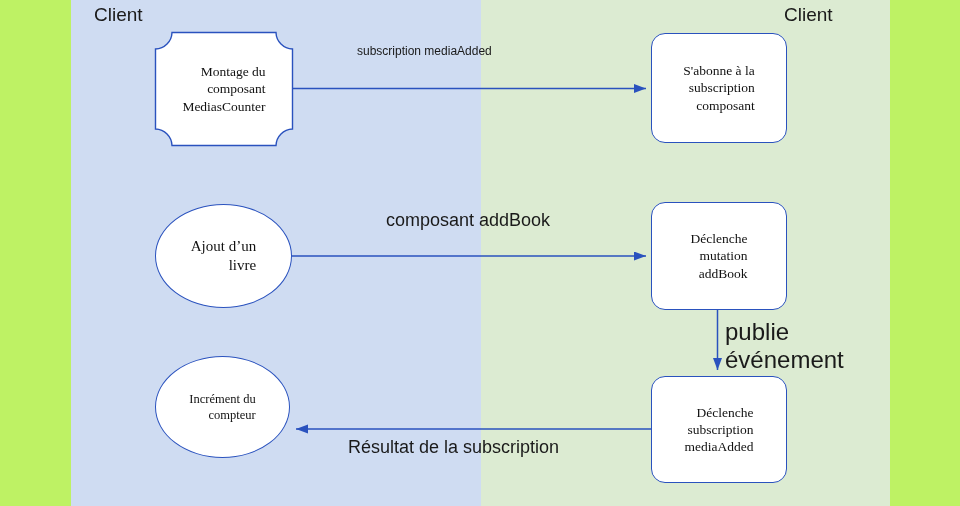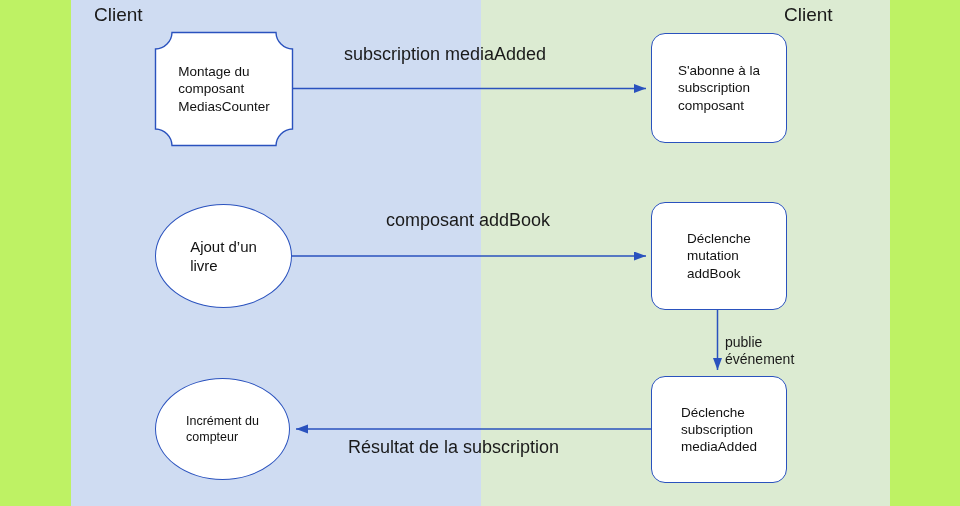--- a/index.html
+++ b/index.html
@@ -49,21 +49,22 @@
   }
 
   .node {
     position: absolute;
     background: #ffffff;
     border: 1.4px solid #2a52be;
     box-sizing: border-box;
     display: flex;
     align-items: center;
     justify-content: center;
-    text-align: left;
+    text-align: right;
+    font-family: Liberation Serif, serif;
   }
   .node .node-text {
     color: #111111;
     line-height: 1.28;
     white-space: pre-line;
   }
   .rounded { border-radius: 14px; }
   .ellipse { border-radius: 50%; }
 
   
@@ -134,33 +135,33 @@
     <div class="node-text" style="font-size:15px;">Ajout d’un
 livre</div>
   </div>
 
   <div class="node rounded" style="left:651px; top:202px; width:136px; height:108px;">
     <div class="node-text" style="font-size:13.5px;">Déclenche
 mutation
 addBook</div>
   </div>
 
-  <div class="node ellipse" style="left:155px; top:378px; width:135px; height:102px;">
+  <div class="node ellipse" style="left:155px; top:356px; width:135px; height:102px;">
     <div class="node-text" style="font-size:12.5px;">Incrément du
 compteur</div>
   </div>
 
   <div class="node rounded" style="left:651px; top:376px; width:136px; height:107px;">
     <div class="node-text" style="font-size:13.5px;">Déclenche
 subscription
 mediaAdded</div>
   </div>
 
-  <div class="edge-label" style="left:344px; top:44px; font-size:18px;">subscription mediaAdded</div>
+  <div class="edge-label" style="left:357px; top:44px; font-size:12px;">subscription mediaAdded</div>
 
   <div class="edge-label" style="left:386px; top:210px; font-size:18px;">composant addBook</div>
 
-  <div class="edge-label" style="left:725px; top:318px; font-size:14px;margin-top:16px;">publie
+  <div class="edge-label" style="left:725px; top:318px; font-size:24px;">publie
 événement</div>
 
   <div class="edge-label" style="left:348px; top:437px; font-size:18px;text-align:right;">Résultat de la subscription</div>
 
 </div>
 
 </body></html>

